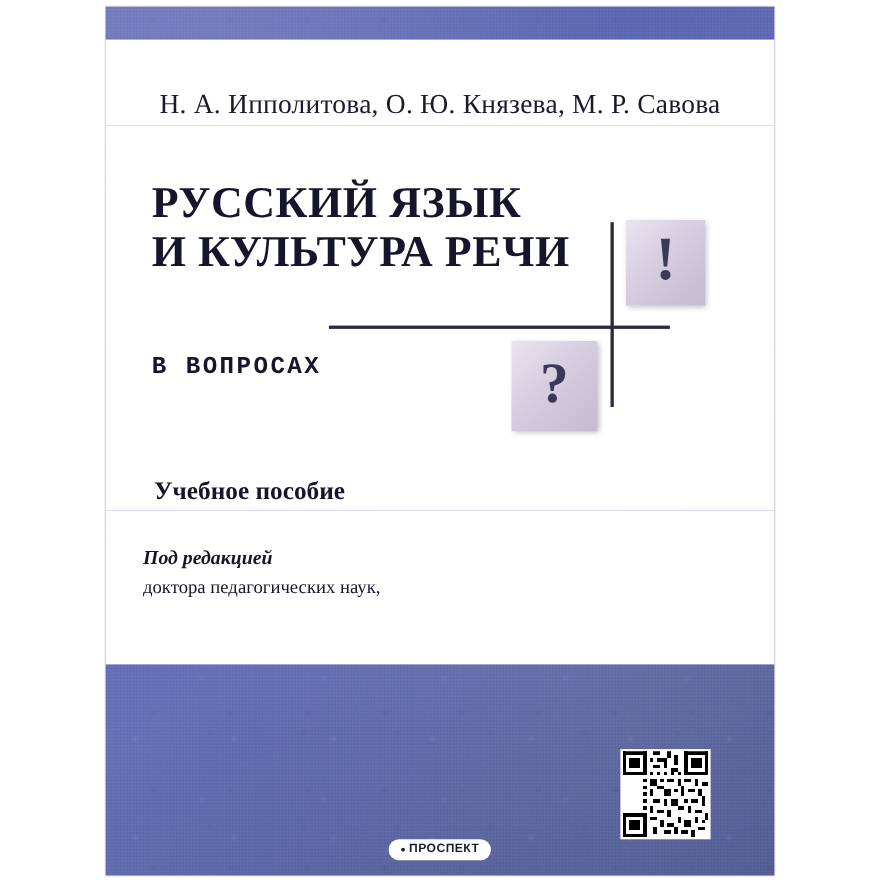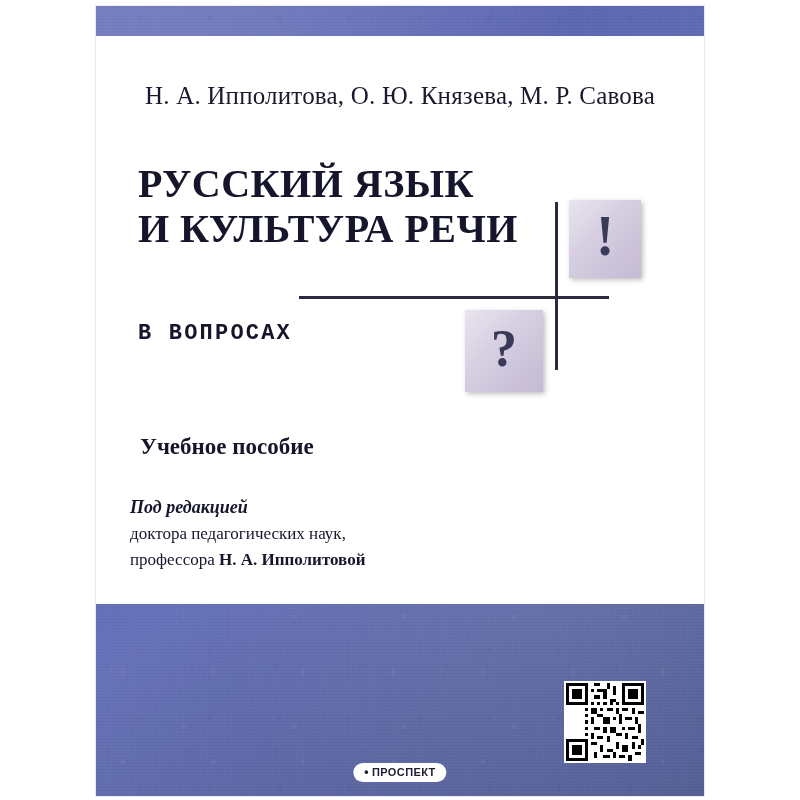--- a/index.html
+++ b/index.html
@@ -264,23 +264,20 @@
         <div>В ВОПРОСАХ</div>
       </div>
 
       <div class="kind">Учебное пособие</div>
     </div>
 
     <div class="editor-panel">
       <div class="editor-block">
         <div class="ed-label">Под редакцией</div>
         <div>доктора педагогических наук,</div>
-        <div>
-          <span>профессора </span><span class="ed-name">Н. А. Ипполитовой</span>
-        </div>
       </div>
     </div>
 
     <div class="qr">
       <svg class="qr-grid" viewBox="0 0 25 25" shape-rendering="crispEdges">
         <rect width="25" height="25" fill="#ffffff"></rect>
         <g fill="#000000">
 
           <rect x="0" y="0" width="7" height="1"></rect>
             <rect x="0" y="6" width="7" height="1"></rect>

